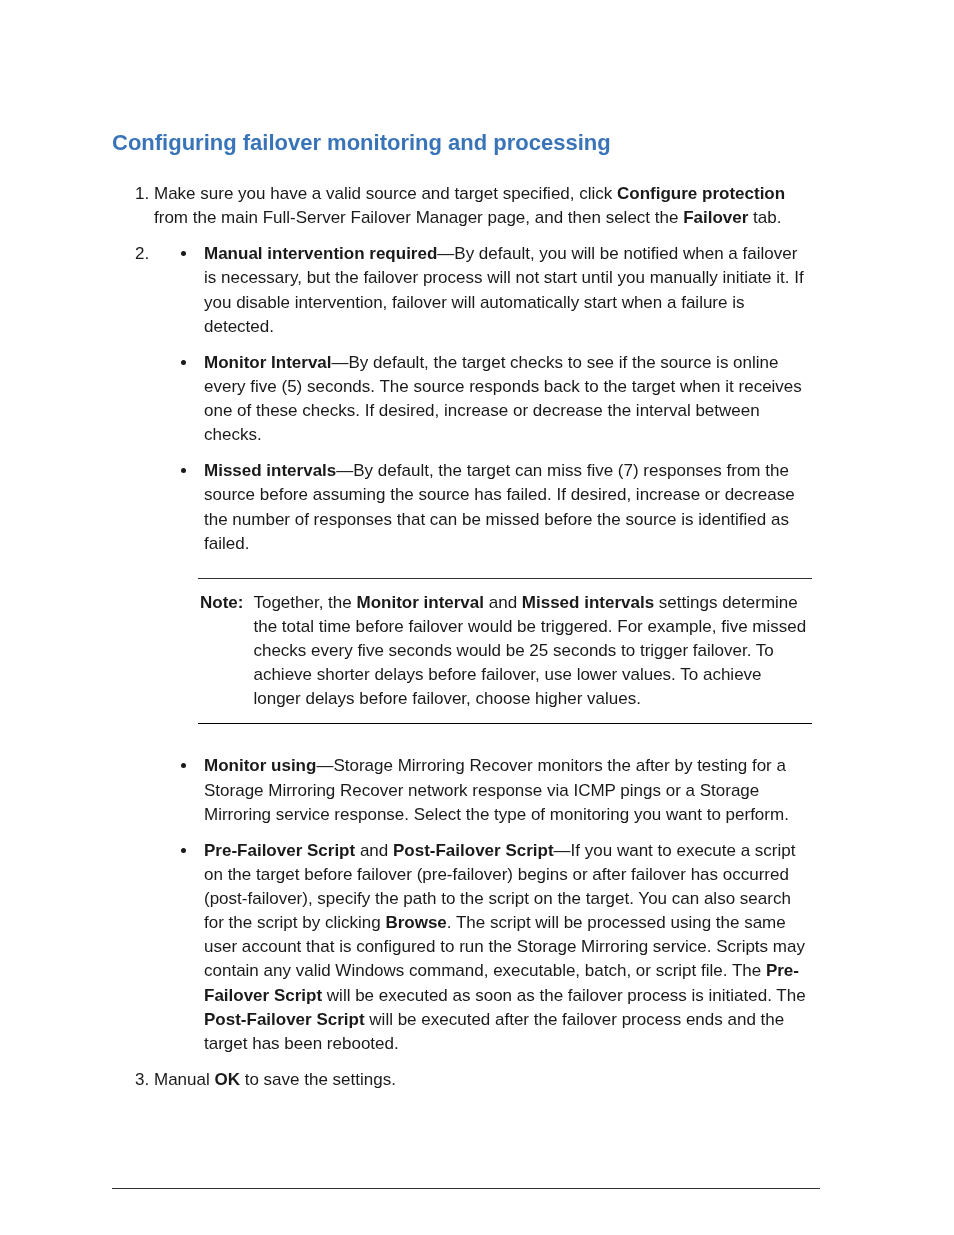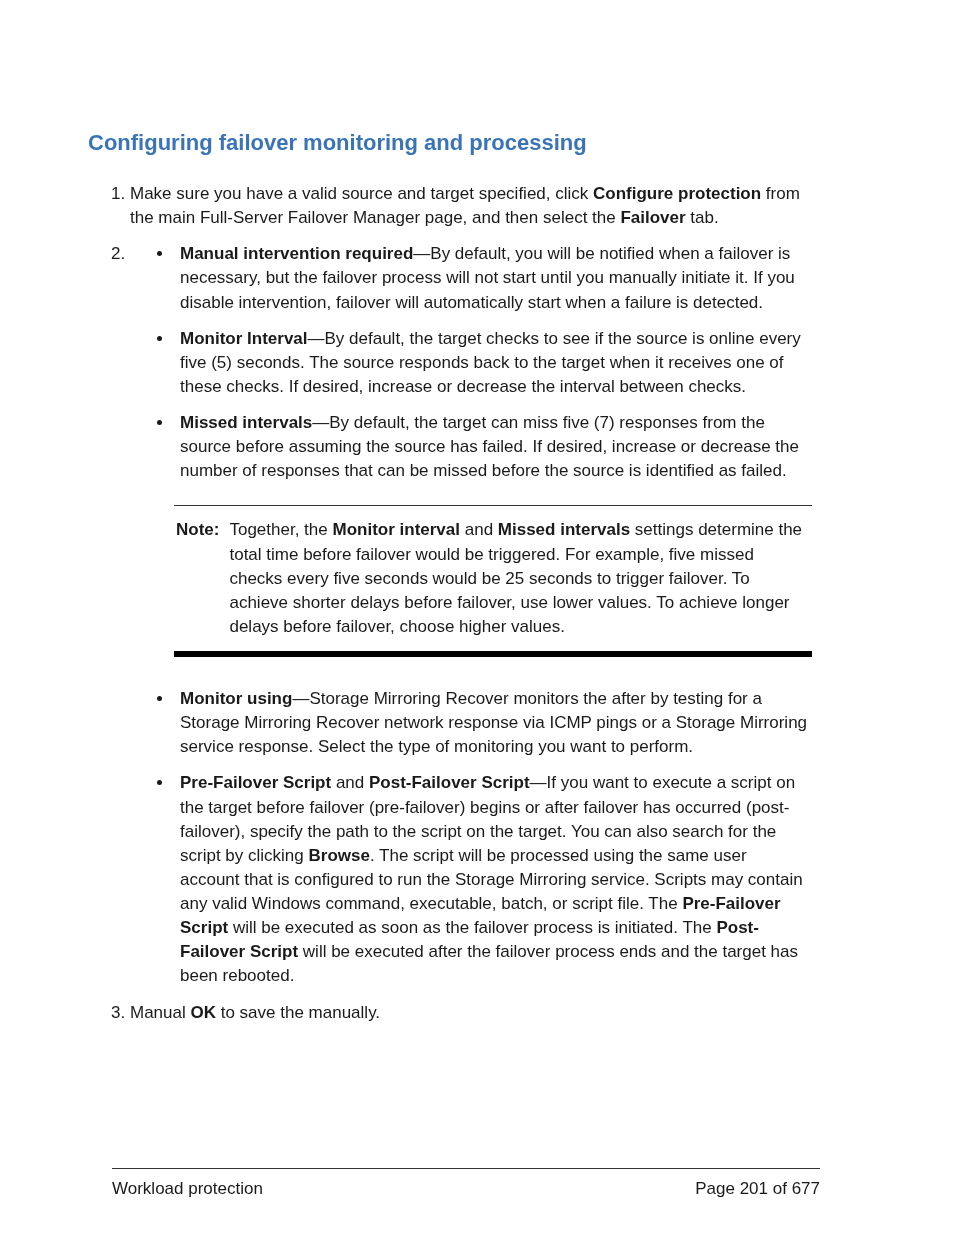--- a/index.html
+++ b/index.html
@@ -6,21 +6,21 @@
     margin: 0;
     padding: 0;
     background: #ffffff;
     font-family: Arial, Helvetica, sans-serif;
     color: #1a1a1a;
   }
   .page {
     width: 932px;
     min-height: 1235px;
     box-sizing: border-box;
-    padding: 130px 112px 40px 88px;
+    padding: 130px 112px 40px 112px;
     position: relative;
   }
   h2.section-title {
     color: #3a74b8;
     font-size: 22px;
     font-weight: bold;
     margin: 0 0 26px 0;
   }
   ol.top-list {
     margin: 0;
@@ -37,21 +37,21 @@
     padding-left: 44px;
   }
   ul.bullets > li {
     margin-bottom: 12px;
     padding-left: 6px;
   }
   .bold { font-weight: bold; }
   .note-box {
     margin: 22px 8px 30px 44px;
     border-top: 1px solid #333;
-    border-bottom: 6px solid #000000;
+    border-bottom: 1px solid #000000;
     padding: 12px 2px;
   }
   .note-flex {
     display: flex;
     align-items: flex-start;
     gap: 10px;
   }
   .note-label {
     font-weight: bold;
     flex: 0 0 auto;
@@ -116,26 +116,22 @@
         <li>
           <span class="bold">Monitor using</span><span>—Storage Mirroring Recover monitors the after by testing for a Storage Mirroring Recover network response via ICMP pings or a Storage Mirroring service response. Select the type of monitoring you want to perform.</span>
         </li>
         <li>
           <span class="bold">Pre-Failover Script</span><span> and </span><span class="bold">Post-Failover Script</span><span>—If you want to execute a script on the target before failover (pre-failover) begins or after failover has occurred (post-failover), specify the path to the script on the target. You can also search for the script by clicking </span><span class="bold">Browse</span><span>. The script will be processed using the same user account that is configured to run the Storage Mirroring service. Scripts may contain any valid Windows command, executable, batch, or script file. The </span><span class="bold">Pre-Failover Script</span><span> will be executed as soon as the failover process is initiated. The </span><span class="bold">Post-Failover Script</span><span> will be executed after the failover process ends and the target has been rebooted.</span>
         </li>
       </ul>
     </li>
 
     <li>
-      <span>Manual </span><span class="bold">OK</span><span> to save the manually.</span>
+      <span>Manual </span><span class="bold">OK</span><span> to save the settings.</span>
     </li>
 
   </ol>
 
   <div class="footer">
     <hr class="footer-rule">
-    <div class="footer-row">
-      <span>Workload protection</span>
-      <span>Page 201 of 677</span>
-    </div>
   </div>
 
 </div>
 
 </body></html>

